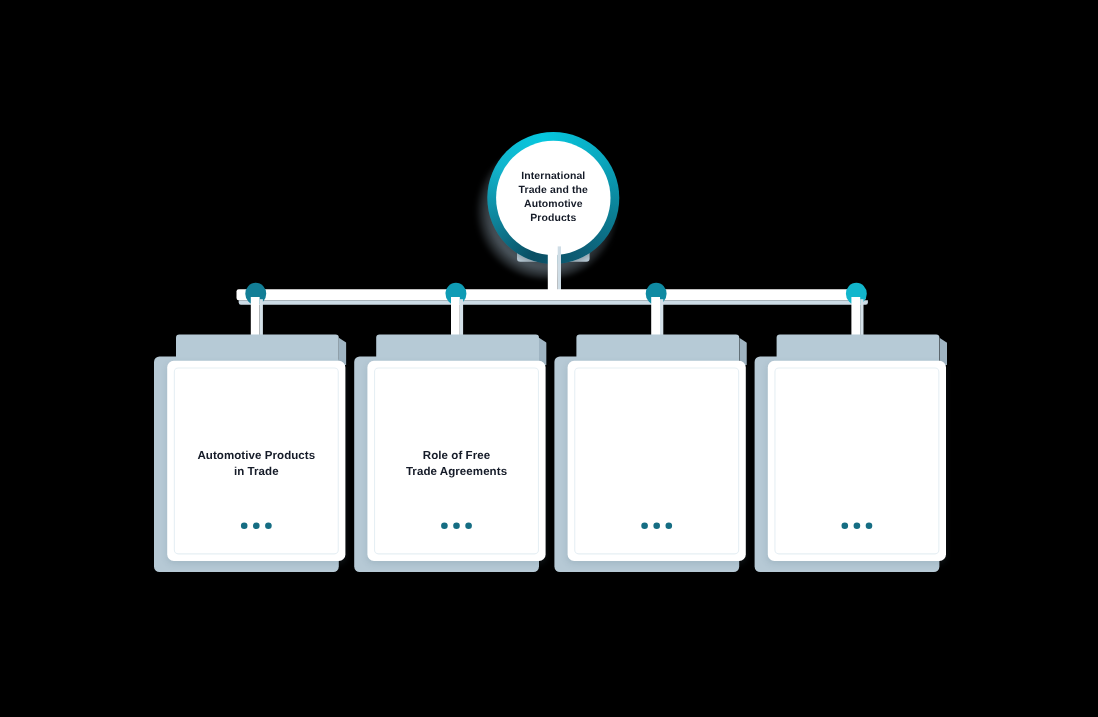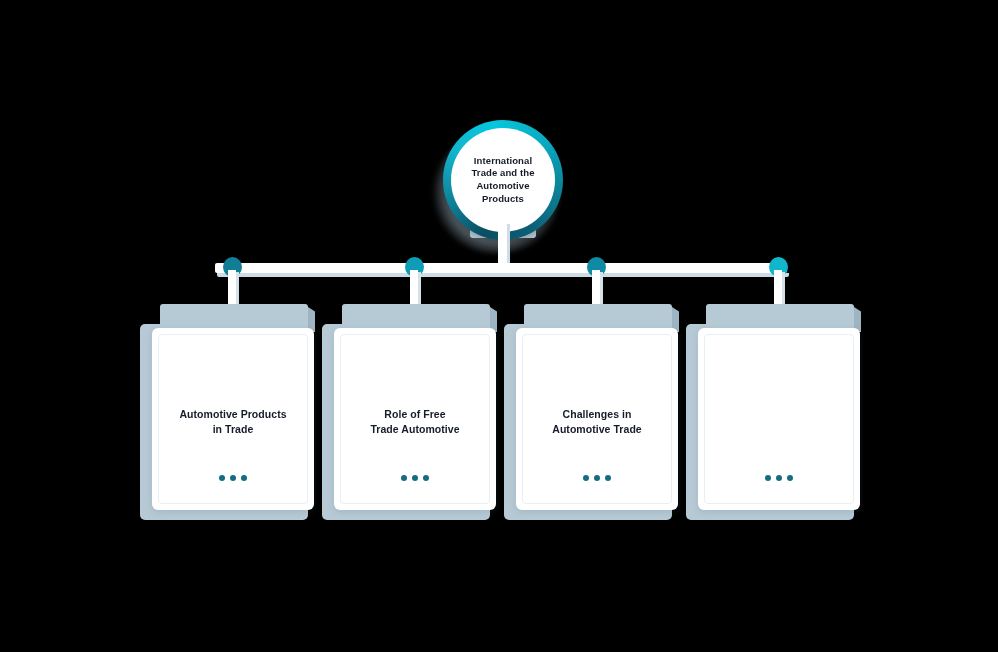--- a/index.html
+++ b/index.html
@@ -279,36 +279,34 @@
             </div>
           </div>
         </div>
       </div>
       <div class="card-group" style="left: 322px;">
         <div class="card-backing" style="background: rgb(182, 201, 213);"></div>
         <div class="card-tab" style="background: rgb(182, 202, 214);"></div>
         <div class="card-white">
           <div class="card-inner-border">
             <div class="card-text">Role of Free
-Trade Automotive</div>
+Trade Agreements</div>
             <div class="card-dots">
               <span style="background: rgb(21, 109, 131);"></span>
               <span style="background: rgb(21, 109, 131);"></span>
               <span style="background: rgb(21, 109, 131);"></span>
             </div>
           </div>
         </div>
       </div>
       <div class="card-group" style="left: 504px;">
         <div class="card-backing" style="background: rgb(182, 201, 213);"></div>
         <div class="card-tab" style="background: rgb(182, 202, 214);"></div>
         <div class="card-white">
           <div class="card-inner-border">
-            <div class="card-text">Challenges in
-Automotive Trade</div>
             <div class="card-dots">
               <span style="background: rgb(21, 109, 131);"></span>
               <span style="background: rgb(21, 109, 131);"></span>
               <span style="background: rgb(21, 109, 131);"></span>
             </div>
           </div>
         </div>
       </div>
       <div class="card-group" style="left: 686px;">
         <div class="card-backing" style="background: rgb(182, 201, 213);"></div>

